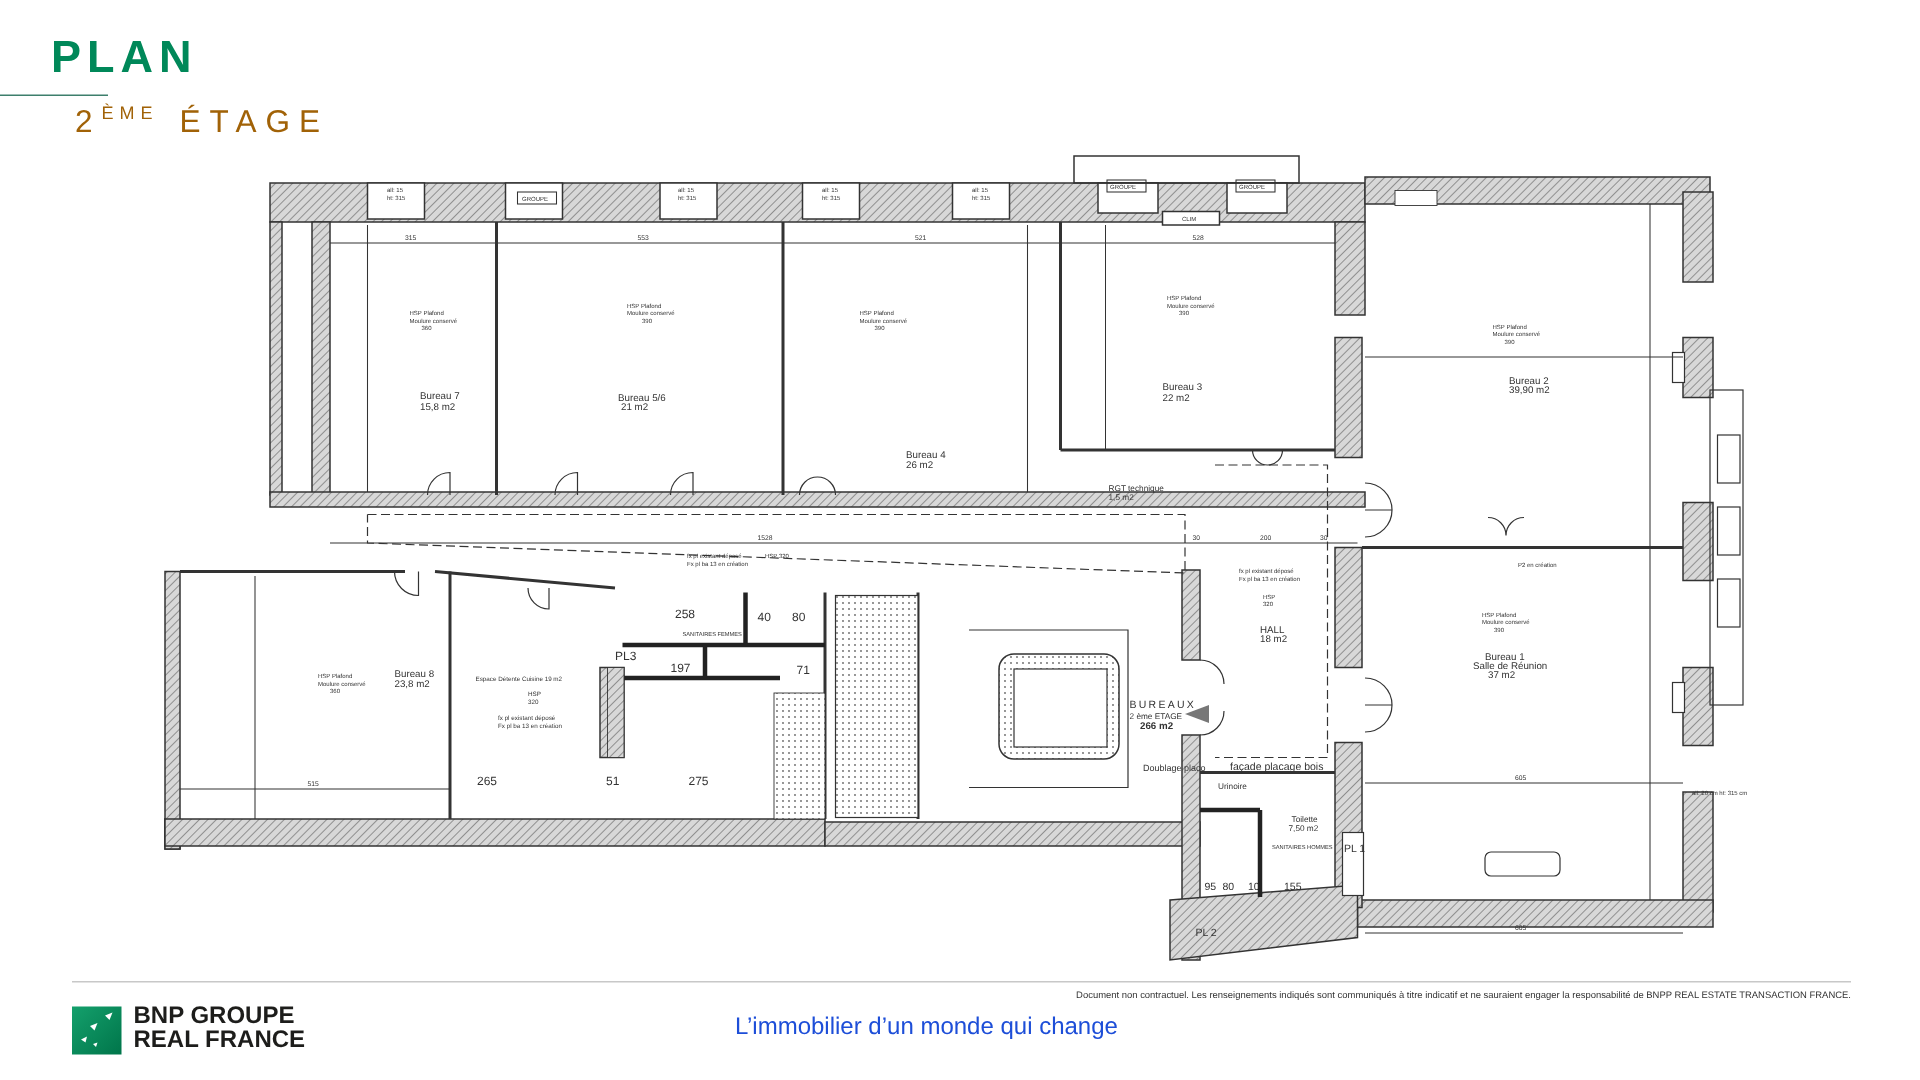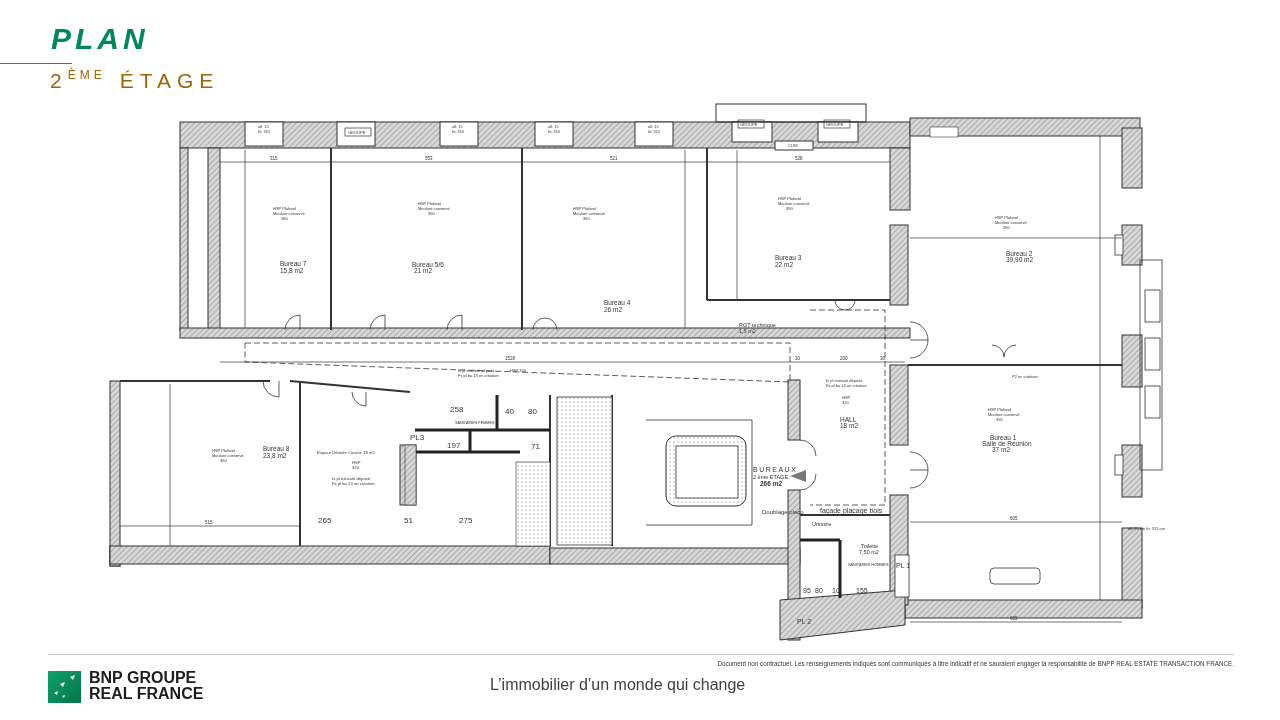--- a/index.html
+++ b/index.html
@@ -1,28 +1,28 @@
 <!DOCTYPE html>
 <html><head>
 <meta charset="utf-8">
 <style>
   html,body{margin:0;padding:0;background:#fff;}
   body{width:1280px;height:720px;position:relative;overflow:hidden;font-family:"Liberation Sans",sans-serif;}
-  .title{position:absolute;left:51px;top:22px;font-size:30px;font-weight:bold;letter-spacing:4px;color:#008859;font-style:italic;}
+  .title{position:absolute;left:34px;top:22px;font-size:30px;font-weight:bold;letter-spacing:4px;color:#008859;}
   .title-rule{position:absolute;left:0;top:63px;width:72px;height:1px;background:#3d7f6c;}
   .subtitle{position:absolute;left:50px;top:68px;font-size:21px;color:#a16207;letter-spacing:6px;}
   .subtitle sup{font-size:12px;letter-spacing:4px;vertical-align:9px;}
   .subtitle .etage{margin-left:14px;}
   .plan{position:absolute;left:0;top:0;width:1280px;height:660px;}
   .plan svg{position:absolute;left:0;top:0;}
   .footer-rule{position:absolute;left:48px;top:654px;width:1186px;height:1px;background:#c8c8c8;}
   .disclaimer{position:absolute;right:46px;top:660px;font-size:6.3px;color:#333;white-space:nowrap;}
   .logo{position:absolute;left:48px;top:671px;width:33px;height:32px;background:linear-gradient(135deg,#14a06c,#00754a);}
   .logo-text{position:absolute;left:89px;top:670px;font-size:16px;font-weight:bold;line-height:16px;color:#1d1d1b;}
-  .tagline{position:absolute;left:490px;top:676px;font-size:16px;color:#404040;}
+  .tagline{position:absolute;left:490px;top:676px;font-size:16px;color:#1d4ed8;}
   .lbl{font-family:"Liberation Sans",sans-serif;fill:#333;}
 </style>
 </head>
 <body>
 
 <div class="title">PLAN</div>
 <div class="title-rule"></div>
 <div class="subtitle">
   <span>2</span><sup>ÈME</sup><span class="etage">ÉTAGE</span>
 </div>

